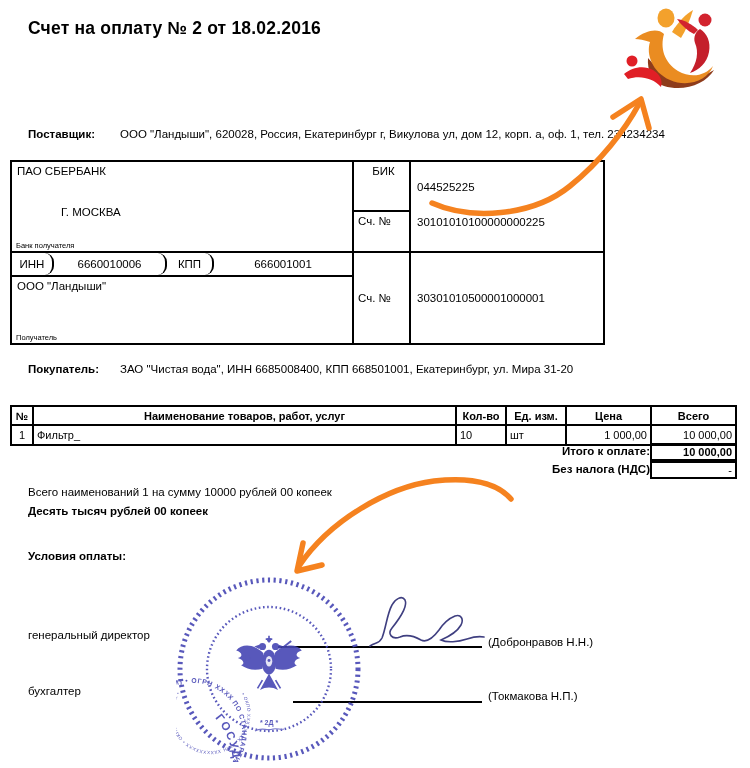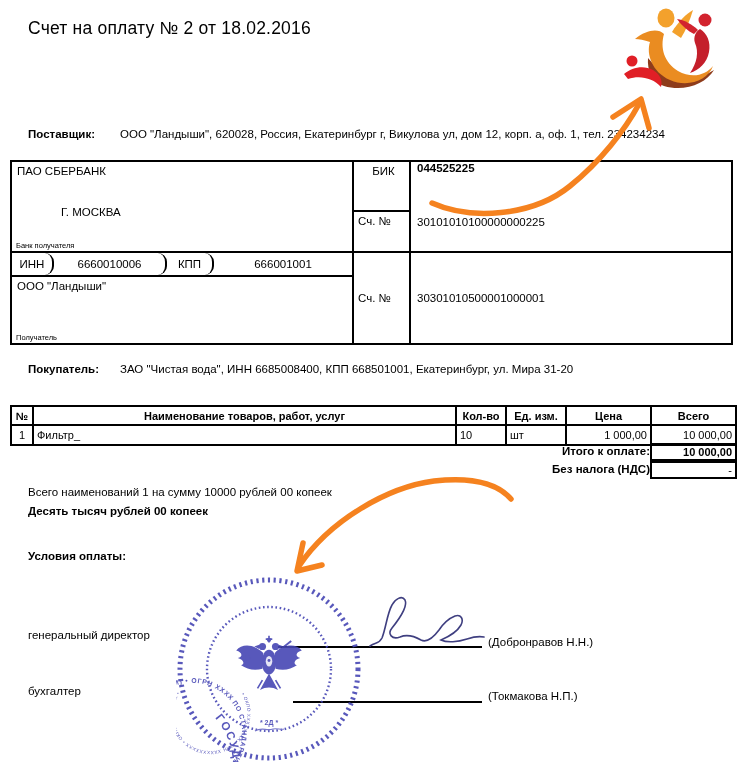--- a/index.html
+++ b/index.html
@@ -1,40 +1,40 @@
 <!DOCTYPE html>
 <html><head>
 <meta charset="utf-8">
 <style>
   html,body{margin:0;padding:0;background:#fff;}
   .page{
     position:relative;width:750px;height:768px;background:#ffffff;
     font-family:"Liberation Sans","DejaVu Sans",sans-serif;color:#000;overflow:hidden;
   }
   .abs{position:absolute;}
-  .title{left:28px;top:18px;font-size:17.5px;font-weight:normal;letter-spacing:.2px;}
+  .title{left:28px;top:18px;font-size:17.5px;font-weight:bold;letter-spacing:.2px;}
   .partyline{left:28px;top:0;display:flex;font-size:11.5px;width:700px;}
   .partyline .plabel{font-weight:bold;width:92px;flex:0 0 92px;}
   .partyline .pvalue{flex:1;}
 
   
   .bank-table{
-    left:10px;top:160px;width:723px;height:185px;display:grid;
+    left:10px;top:160px;width:595px;height:185px;display:grid;
     grid-template-columns:342px 57px 1fr;grid-template-rows:50px 41px 24px 66px;
     border:2px solid #000;box-sizing:border-box;font-size:11.5px;
   }
   .bank-table>div{box-sizing:border-box;}
   .bt-bankinfo{grid-column:1;grid-row:1/3;border-right:2px solid #000;border-bottom:2px solid #000;position:relative;}
   .bt-bankname{position:absolute;top:3px;left:5px;}
   .bt-bankcity{position:absolute;top:44px;left:5px;margin-left:44px;}
   .bt-caption{position:absolute;bottom:1px;left:4px;font-size:7.5px;}
   .bt-bik-label{grid-column:2;grid-row:1;border-right:2px solid #000;border-bottom:2px solid #000;padding:3px 0 0 4px;text-align:center;}
   .bt-sch1-label{grid-column:2;grid-row:2;border-right:2px solid #000;border-bottom:2px solid #000;padding:3px 0 0 4px;}
   .bt-values1{grid-column:3;grid-row:1/3;border-bottom:2px solid #000;position:relative;}
-  .bt-v1{position:absolute;top:0;left:6px;font-weight:bold;}
+  .bt-v1{position:absolute;top:19px;left:6px;}
   .bt-v2{position:absolute;top:54px;left:6px;}
   .bt-innrow{grid-column:1;grid-row:3;border-right:2px solid #000;border-bottom:2px solid #000;display:flex;}
   .bt-innrow>div{display:flex;align-items:center;justify-content:center;box-sizing:border-box;border-radius:9px;}
   .inn-l{width:42px;border-right:2px solid #000;}
   .inn-v{width:113px;border-right:2px solid #000;}
   .kpp-l{width:47px;border-right:2px solid #000;}
   .kpp-v{flex:1;}
   .bt-payee{grid-column:1;grid-row:4;border-right:2px solid #000;position:relative;}
   .bt-payeename{position:absolute;top:3px;left:5px;}
   .bt-sch2-label{grid-column:2;grid-row:3/5;border-right:2px solid #000;display:flex;align-items:center;padding-left:4px;}

